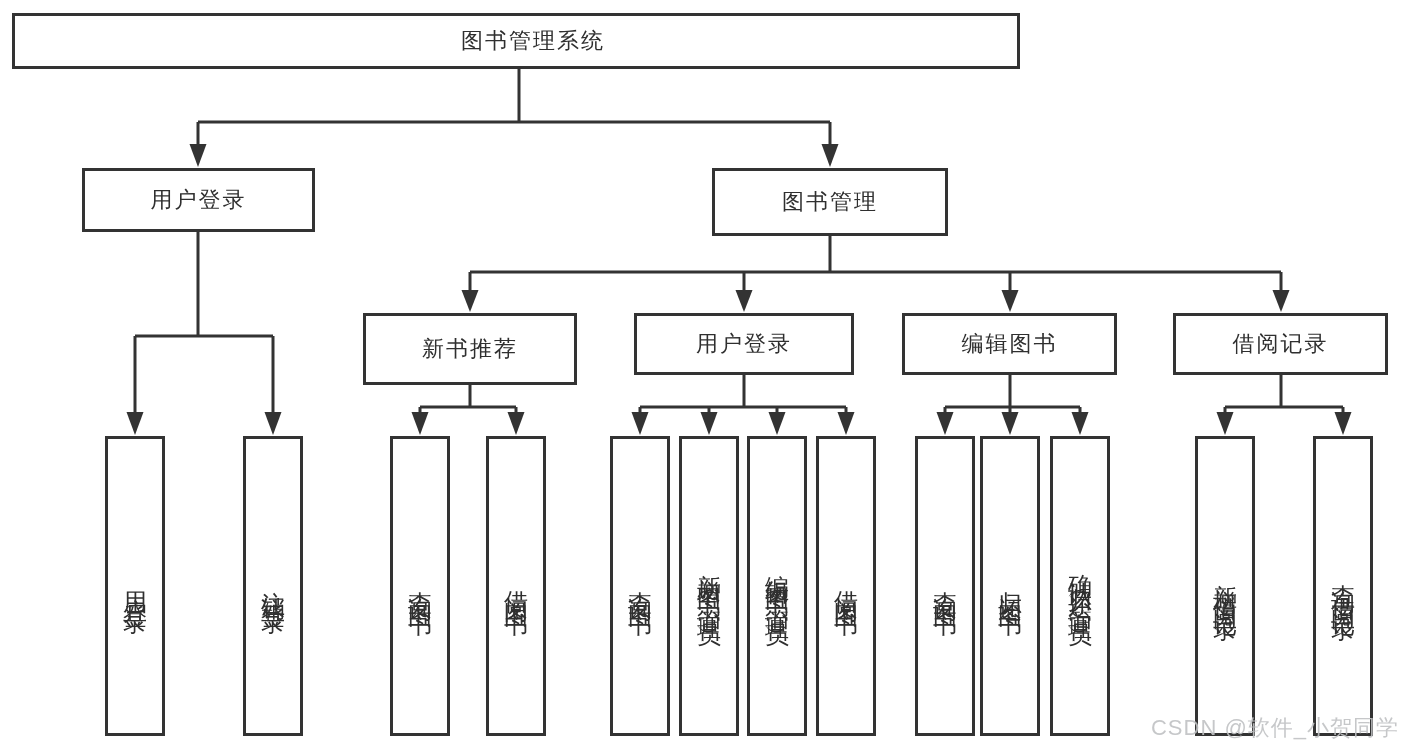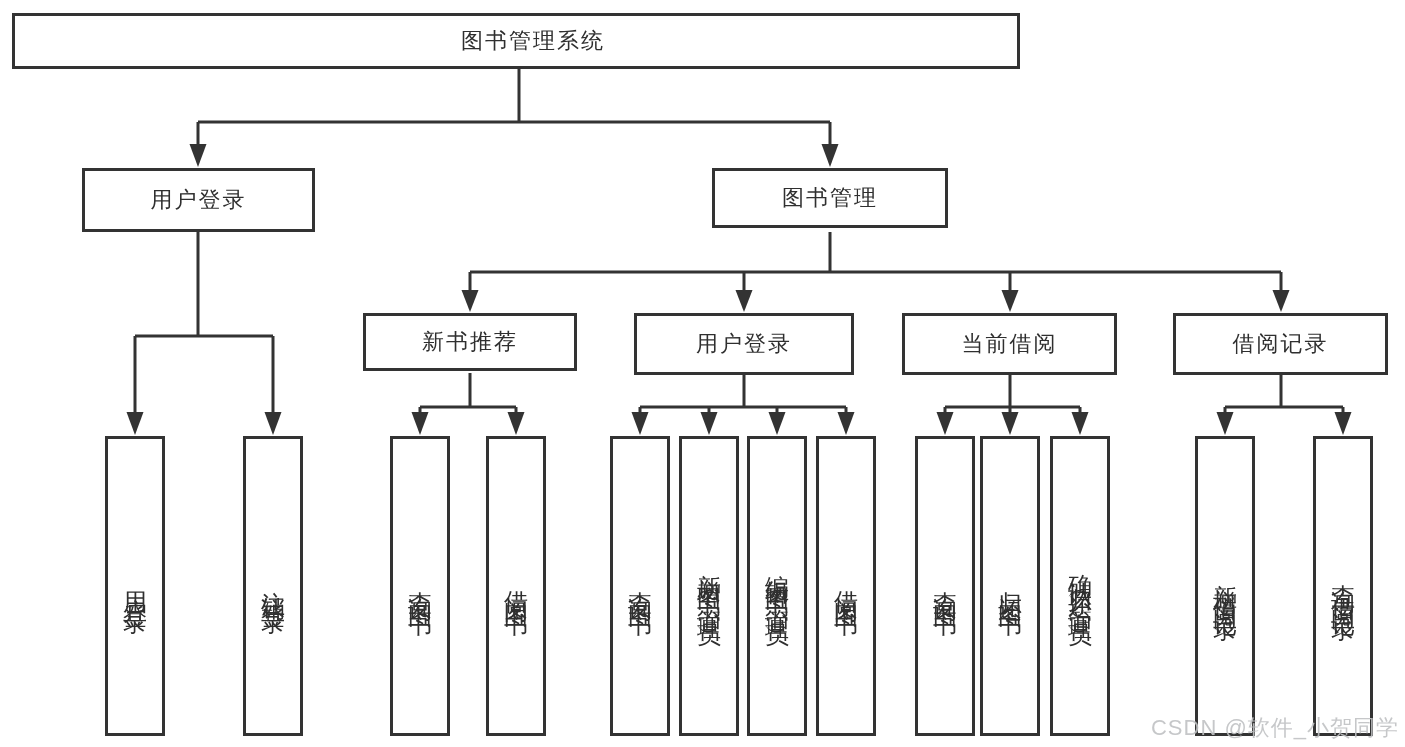--- a/index.html
+++ b/index.html
@@ -88,32 +88,32 @@
       <polygon points="1334.5,412 1351.5,412 1343,435"></polygon>
   </svg>
 
   <div class="box" style="left:12px;top:13px;width:1008px;height:56px;padding-left:34px;">
     <span class="h">图书管理系统</span>
   </div>
 
   <div class="box" style="left:82px;top:168px;width:233px;height:64px;">
     <span class="h">用户登录</span>
   </div>
-  <div class="box" style="left:712px;top:168px;width:236px;height:60px;">
+  <div class="box" style="left:712px;top:168px;width:236px;height:68px;">
     <span class="h">图书管理</span>
   </div>
 
-  <div class="box" style="left:363px;top:313px;width:214px;height:58px;font-family:Liberation Mono, monospace;">
+  <div class="box" style="left:363px;top:313px;width:214px;height:72px;font-family:Liberation Mono, monospace;">
     <span class="h">新书推荐</span>
   </div>
   <div class="box" style="left:634px;top:313px;width:220px;height:62px;">
     <span class="h">用户登录</span>
   </div>
   <div class="box" style="left:902px;top:313px;width:215px;height:62px;">
-    <span class="h">当前借阅</span>
+    <span class="h">编辑图书</span>
   </div>
   <div class="box" style="left:1173px;top:313px;width:215px;height:62px;text-align:center;">
     <span class="h">借阅记录</span>
   </div>
 
   <div class="box leaf" style="left:105px;top:436px;width:60px;height:300px;">
     <span class="v">用户登录</span>
   </div>
   <div class="box leaf" style="left:243px;top:436px;width:60px;height:300px;">
     <span class="v">注销登录</span>

